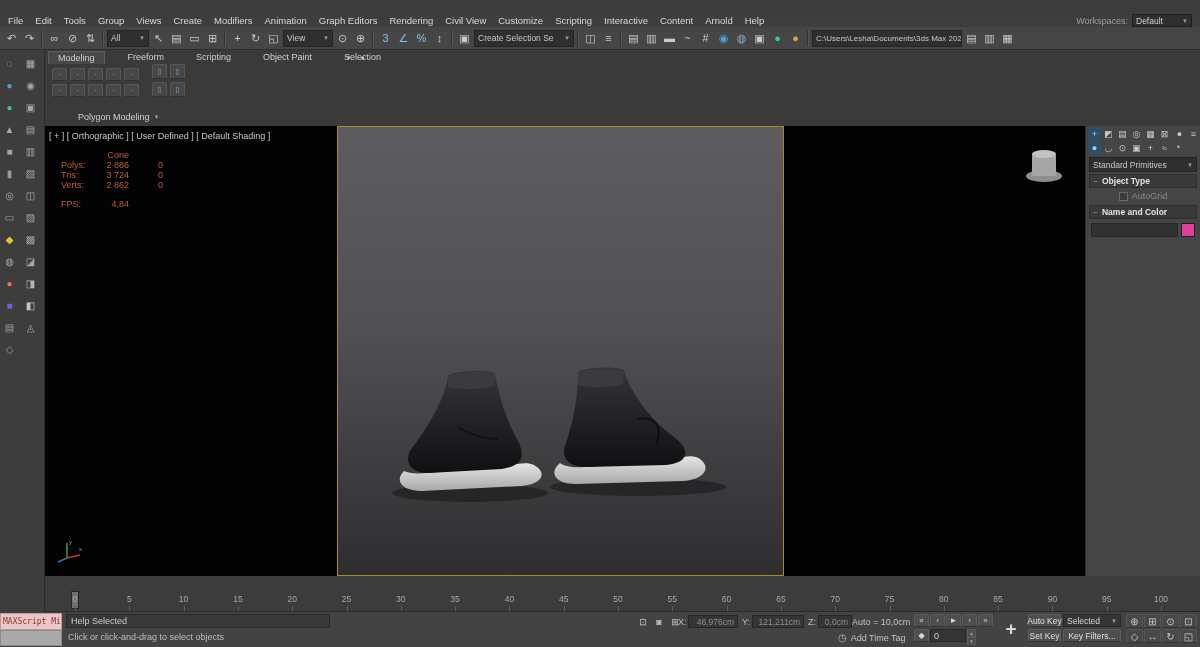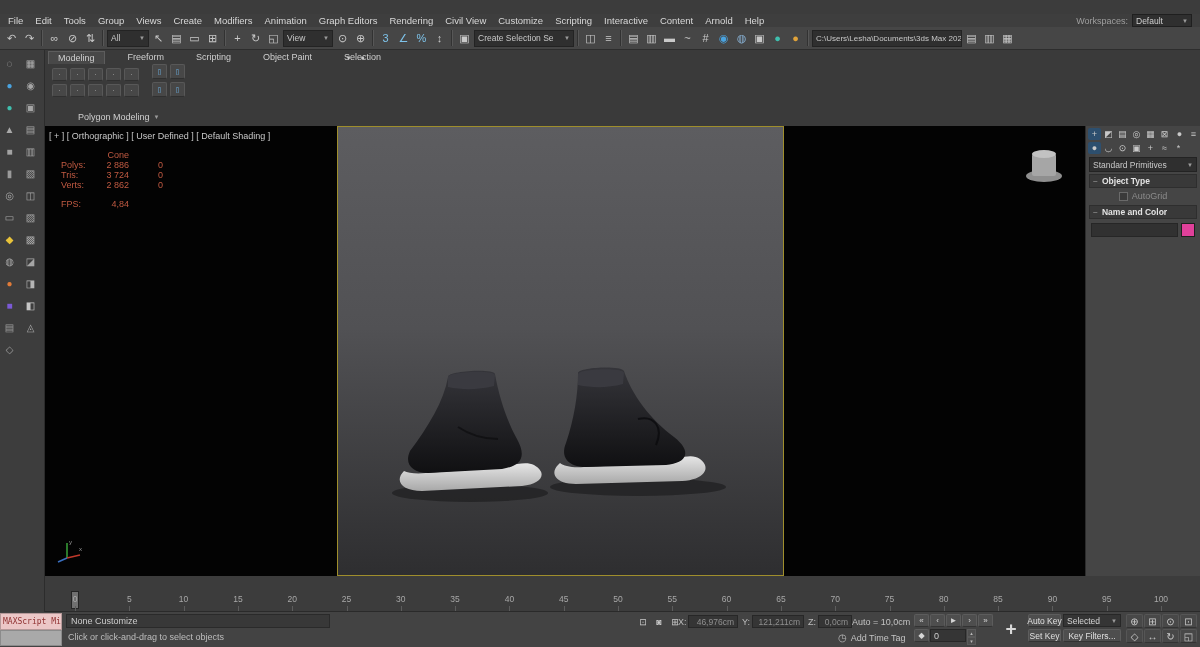--- a/index.html
+++ b/index.html
@@ -363,21 +363,21 @@
     <div class="flow">
       
     <div class="tick" data-name="frame-tick-label" style="--i: 0;"><span>0</span></div><div class="tick" data-name="frame-tick-label" style="--i: 1;"><span>5</span></div><div class="tick" data-name="frame-tick-label" style="--i: 2;"><span>10</span></div><div class="tick" data-name="frame-tick-label" style="--i: 3;"><span>15</span></div><div class="tick" data-name="frame-tick-label" style="--i: 4;"><span>20</span></div><div class="tick" data-name="frame-tick-label" style="--i: 5;"><span>25</span></div><div class="tick" data-name="frame-tick-label" style="--i: 6;"><span>30</span></div><div class="tick" data-name="frame-tick-label" style="--i: 7;"><span>35</span></div><div class="tick" data-name="frame-tick-label" style="--i: 8;"><span>40</span></div><div class="tick" data-name="frame-tick-label" style="--i: 9;"><span>45</span></div><div class="tick" data-name="frame-tick-label" style="--i: 10;"><span>50</span></div><div class="tick" data-name="frame-tick-label" style="--i: 11;"><span>55</span></div><div class="tick" data-name="frame-tick-label" style="--i: 12;"><span>60</span></div><div class="tick" data-name="frame-tick-label" style="--i: 13;"><span>65</span></div><div class="tick" data-name="frame-tick-label" style="--i: 14;"><span>70</span></div><div class="tick" data-name="frame-tick-label" style="--i: 15;"><span>75</span></div><div class="tick" data-name="frame-tick-label" style="--i: 16;"><span>80</span></div><div class="tick" data-name="frame-tick-label" style="--i: 17;"><span>85</span></div><div class="tick" data-name="frame-tick-label" style="--i: 18;"><span>90</span></div><div class="tick" data-name="frame-tick-label" style="--i: 19;"><span>95</span></div><div class="tick" data-name="frame-tick-label" style="--i: 20;"><span>100</span></div></div>
   </div>
 
   <div class="statusbar" data-name="status-bar">
     <div class="mxs-pink" data-name="maxscript-mini-listener">MAXScript Mi</div>
     <div class="mxs-gray" data-name="maxscript-listener-line"></div>
 
     <div class="status-field" data-name="selection-status-field">
-        <span>None Customize</span>
+        <span>Help Selected</span>
       </div>
     <div class="prompt" data-name="prompt-line">Click or click-and-drag to select objects</div>
 
     <div class="mini-icons" data-name="status-mini-icons">
 
     <div class="icon" data-name="isolate-selection-icon" style="--i: 0;">⊡</div>
         <div class="icon" data-name="selection-lock-icon" style="--i: 1;">◙</div>
         <div class="icon" data-name="offset-mode-icon" style="--i: 2;">⊞</div>
       </div>
 

